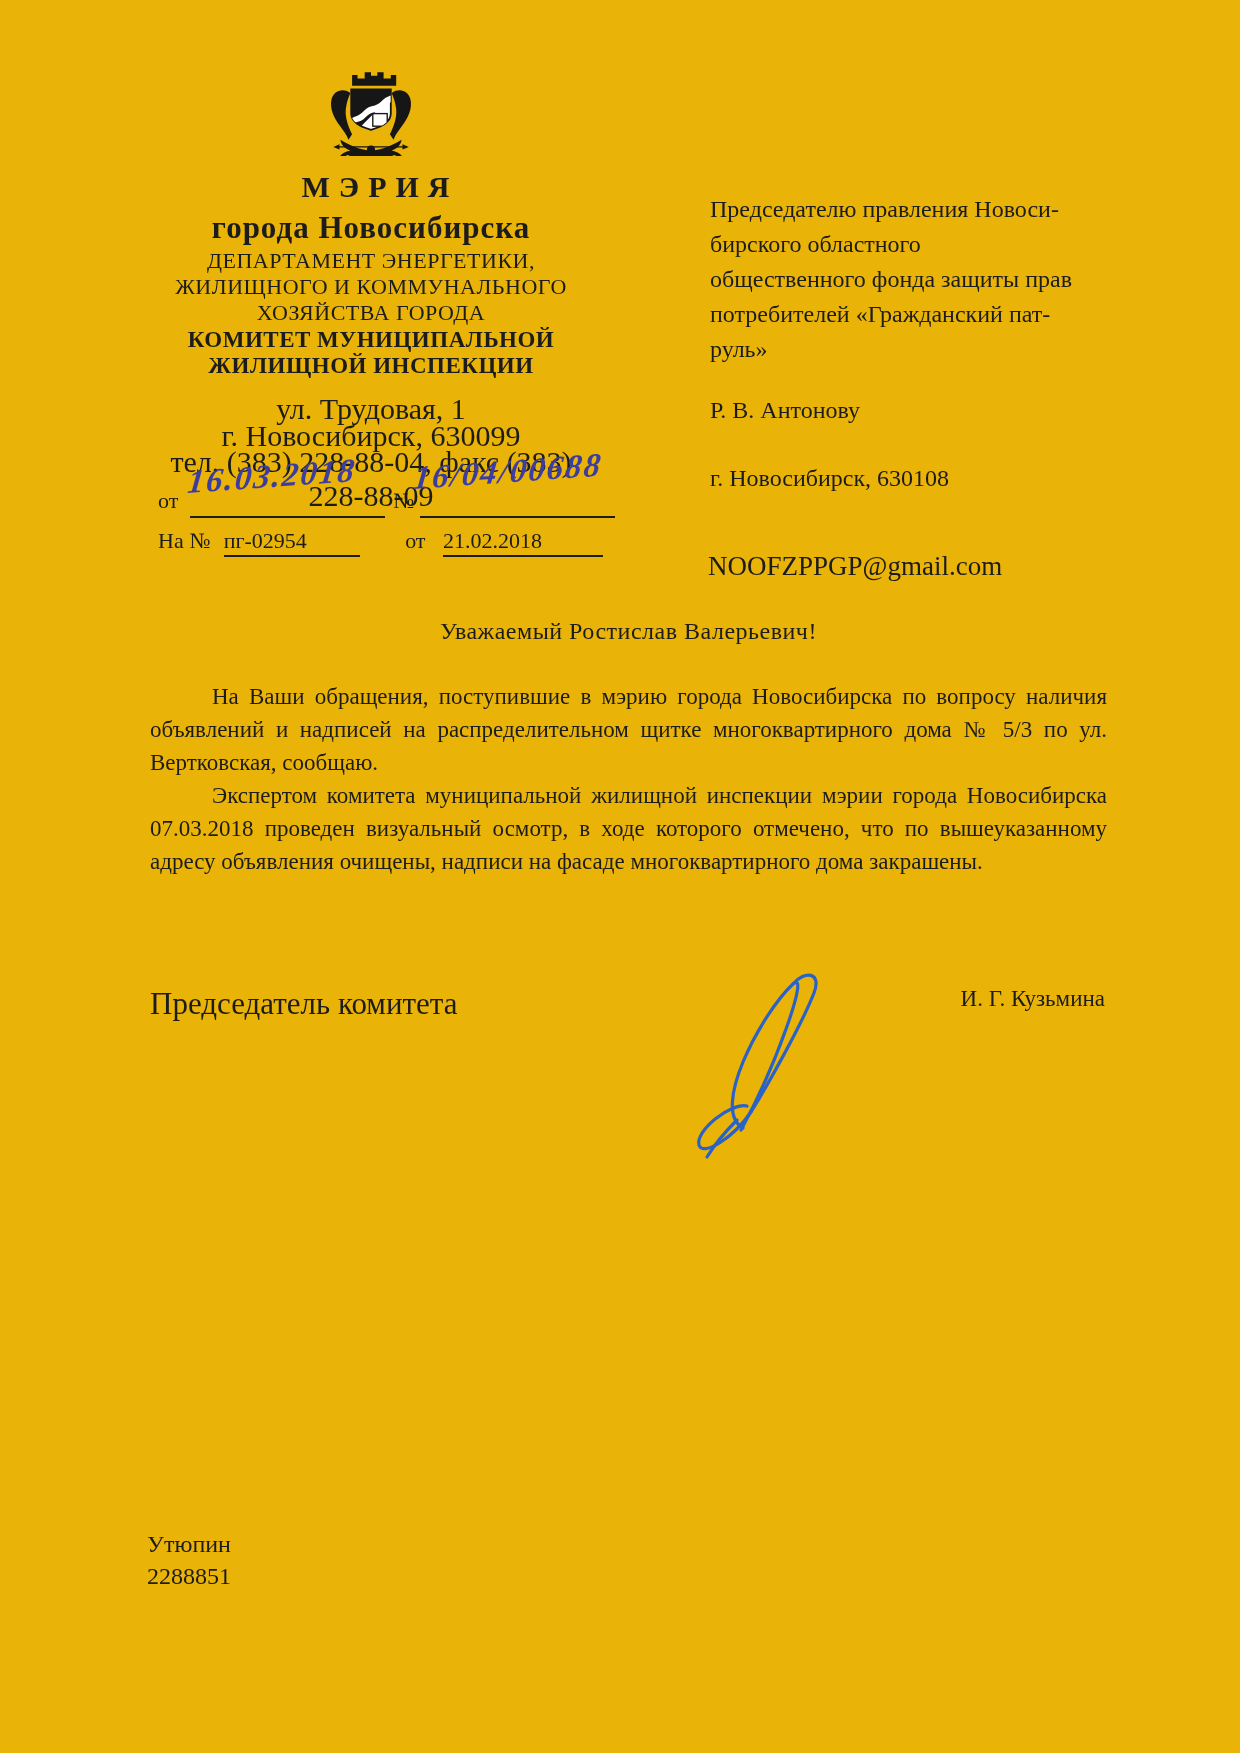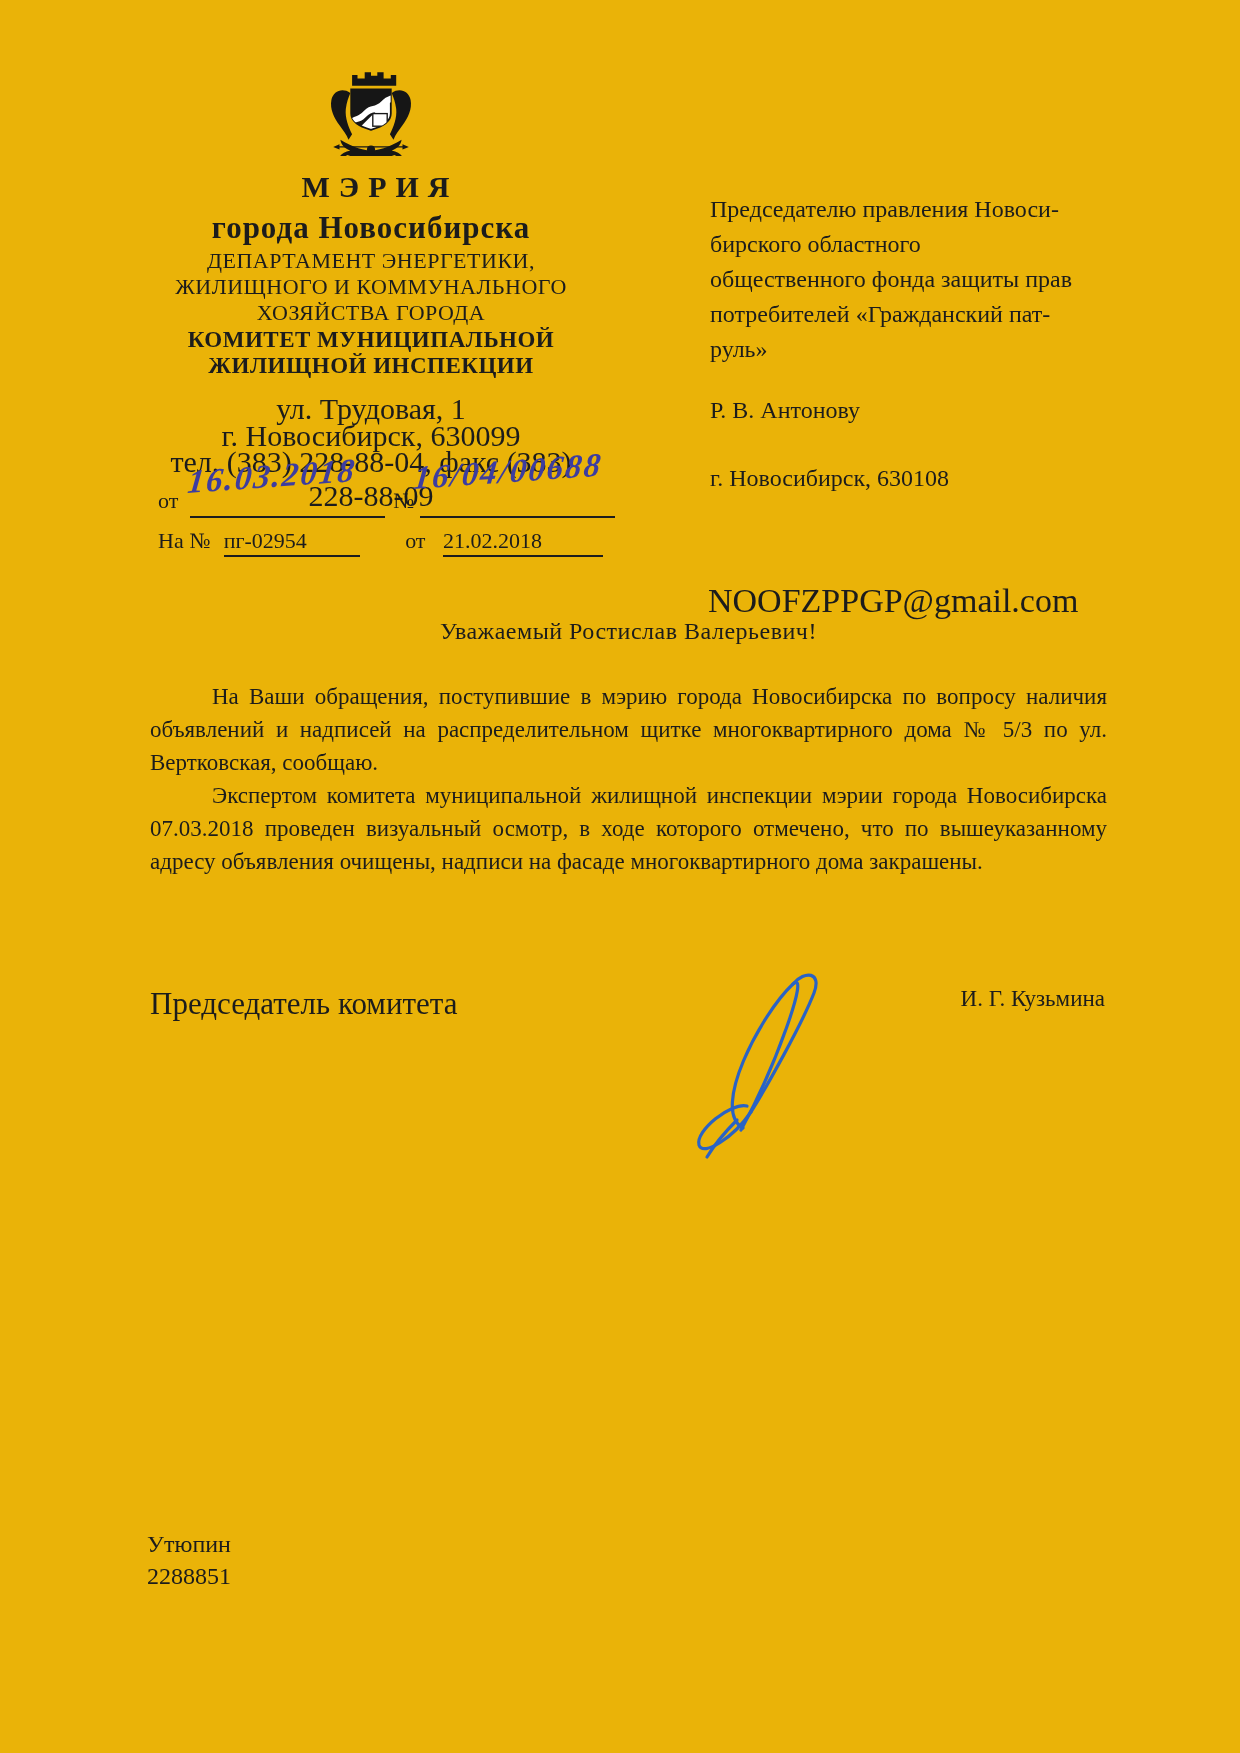--- a/index.html
+++ b/index.html
@@ -106,21 +106,21 @@
   <div class="abs recip" style="top:192px;">
     <p class="recip-line">Председателю правления Новоси-</p>
     <p class="recip-line">бирского  областного</p>
     <p class="recip-line">общественного фонда защиты прав</p>
     <p class="recip-line">потребителей «Гражданский пат-</p>
     <p class="recip-line">руль»</p>
   </div>
   <div class="abs recip" style="top:463px;line-height:30px;">
     <p class="recip-line">г. Новосибирск, 630108</p>
   </div>
-  <div class="abs" style="left:708px;top:582px;font-size:34px;text-align:right;">NOOFZPPGP@gmail.com</div>
+  <div class="abs" style="left:708px;top:551px;font-size:27px;text-align:right;">NOOFZPPGP@gmail.com</div>
 
   <div class="abs salutation">Уважаемый Ростислав Валерьевич!</div>
 
   <div class="abs body-text">
     <p>На Ваши обращения, поступившие в мэрию города Новосибирска по вопросу наличия объявлений и надписей на распределительном щитке многоквартирного дома № 5/3  по ул. Вертковская, сообщаю.</p>
     <p>Экспертом комитета муниципальной жилищной инспекции мэрии города Новосибирска 07.03.2018 проведен визуальный осмотр, в ходе которого отмечено, что по вышеуказанному адресу объявления очищены, надписи на фасаде многоквартирного дома закрашены.</p>
   </div>
 
   <div class="abs sig-title">Председатель комитета</div>
   <div class="abs sig-name">И. Г. Кузьмина</div>

